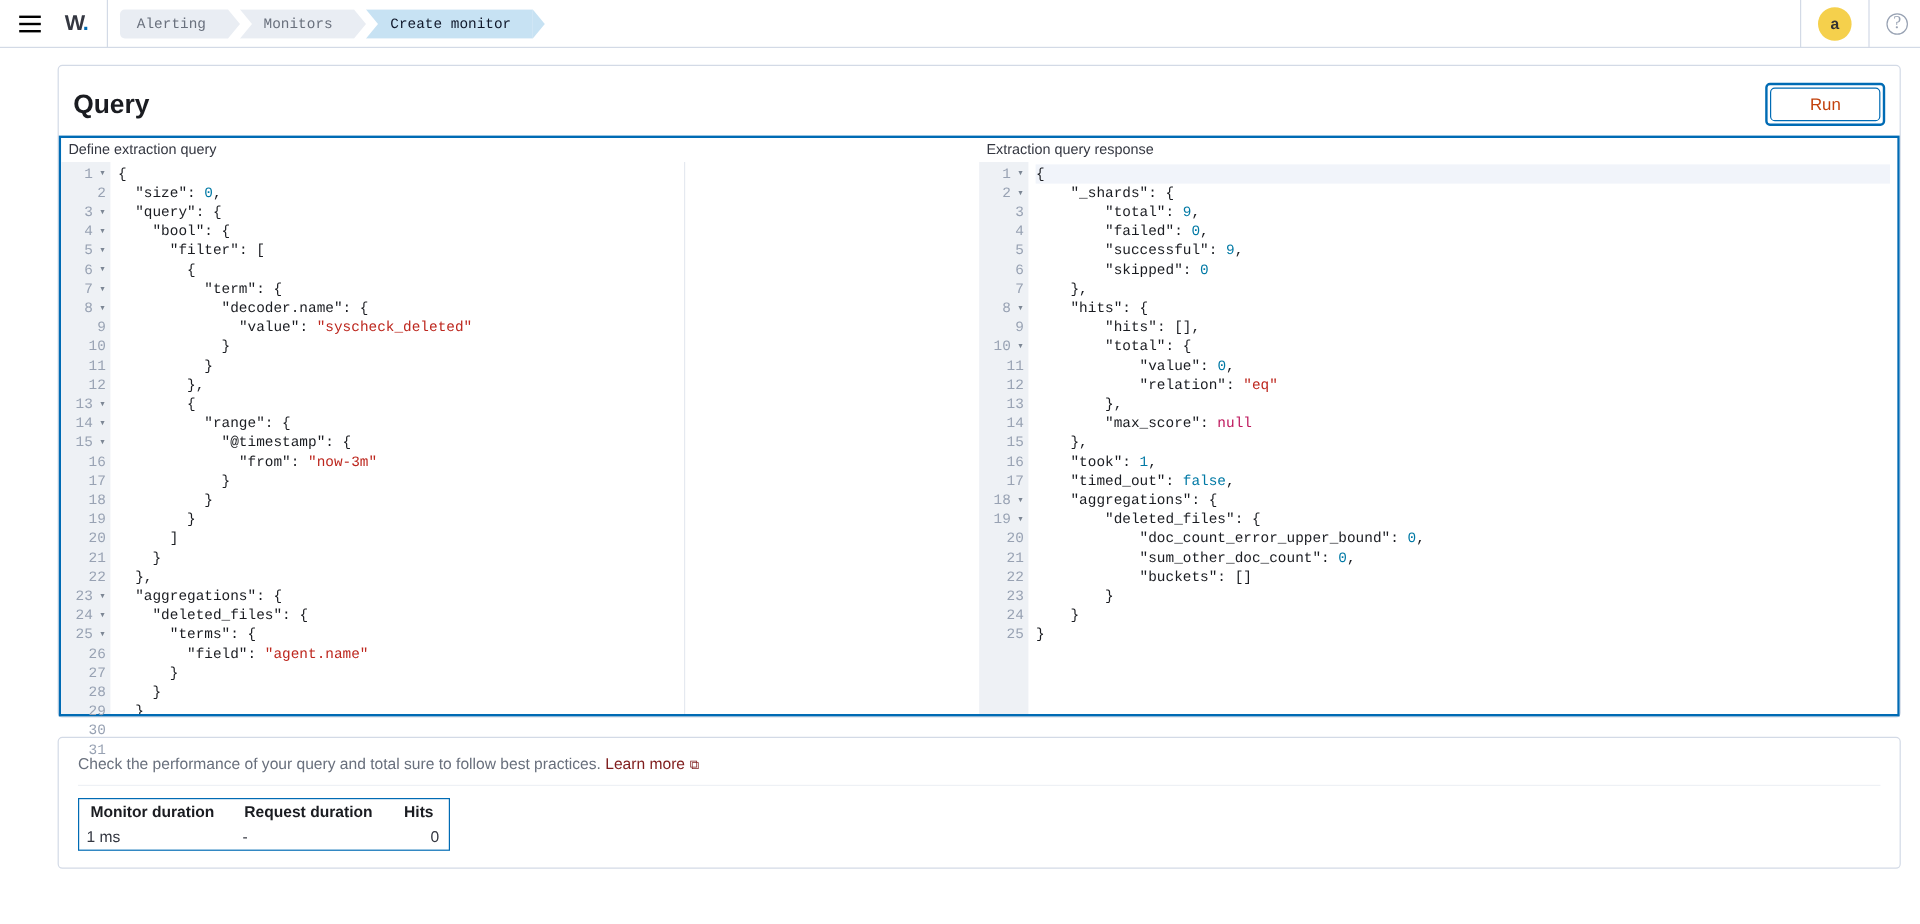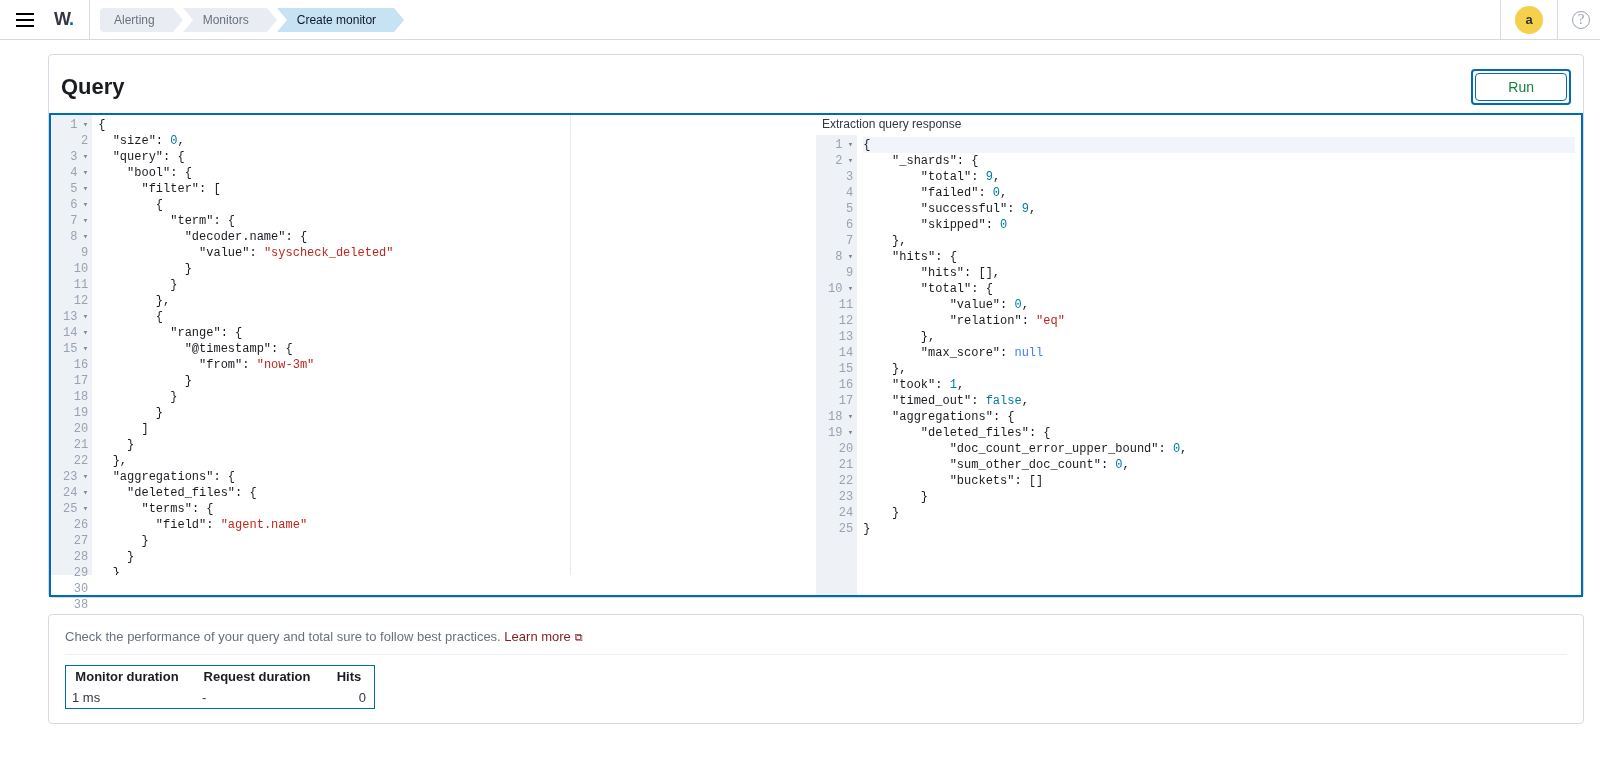--- a/index.html
+++ b/index.html
@@ -30,20 +30,21 @@
     }
     .logo .dot { color:#006BB4; }
     .vbar { width:1px; height:40px; background:#D3DAE6; margin: 0 6px 0 6px; }
     .breadcrumbs { display:flex; align-items:center; margin-left: 4px;}
     .crumb {
       position: relative;
       background:#E9EDF3; color:#69707D;
       font-size:12px; padding: 5px 18px 5px 20px;
       margin-right: 10px;
       cursor:pointer;
+      font-family:Liberation Mono, monospace;
     }
     .crumb::after{
       content:""; position:absolute; right:-10px; top:0;
       border-top:12px solid transparent;
       border-bottom:12px solid transparent;
       border-left:10px solid #E9EDF3;
     }
     .crumb::before{
       content:""; position:absolute; left:0; top:0;
       border-top:12px solid transparent;
@@ -74,21 +75,21 @@
     }
     .panel-header{
       display:flex; align-items:center; justify-content:space-between;
       padding: 14px 12px 8px 12px;
     }
     .panel-title{ font-size:22px; font-weight:700; color:#1a1c21;}
     .run-outer{
       border:2px solid #006BB4; border-radius:4px; padding:2px;
     }
     .run-btn{
-      border:1px solid #006BB4; color:#15803d; background:#fff;
+      border:1px solid #006BB4; color:#c2410c; background:#fff;
       font-size:14px; font-weight:500;
       padding: 5px 32px; border-radius:4px; cursor:pointer;
     }
 
     .editors-row{
       display:flex; gap:0;
       border:2px solid #006BB4; border-radius:0;
       margin:0 0 0 0;
     }
     .editor-col{
@@ -115,21 +116,21 @@
       padding:2px 6px; white-space:pre; overflow:hidden; flex:1;
       position:relative;
     }
     .code .line{ height:16px; }
     .code .line.hl{ background:#F1F4FA; }
     .tok-key{ color:#1a1c21; }
     .tok-punc{ color:#1a1c21; }
     .tok-str{ color:#BD271E; }
     .tok-num{ color:#0079A5; }
     .tok-bool{ color:#0079A5; }
-    .tok-null{ color:#3b82f6; }
+    .tok-null{ color:#be185d; }
     .divider{
       position:absolute; top:0; bottom:0; width:1px; background:#E5E9F0;
       left:66%;
     }
 
     
     .panel.perf{
       border:1px solid #D3DAE6; border-radius:4px;
       margin-top:16px; padding:14px 16px 14px 16px;
     }
@@ -183,20 +184,21 @@
     <div class="panel-header">
       <div class="panel-title">Query</div>
       <div class="run-outer">
         <button class="run-btn">Run</button>
       </div>
     </div>
 
     <div class="editors-row">
 
       <div class="editor-col">
+        <div class="editor-label">Define extraction query</div>
         <div class="code-editor">
           <div class="gutter" id="gutter-left">
               <div class="gl">1<span class="arrow"> ▾</span></div>
               <div class="gl">2</div>
               <div class="gl">3<span class="arrow"> ▾</span></div>
               <div class="gl">4<span class="arrow"> ▾</span></div>
               <div class="gl">5<span class="arrow"> ▾</span></div>
               <div class="gl">6<span class="arrow"> ▾</span></div>
               <div class="gl">7<span class="arrow"> ▾</span></div>
               <div class="gl">8<span class="arrow"> ▾</span></div>
@@ -215,21 +217,21 @@
               <div class="gl">21</div>
               <div class="gl">22</div>
               <div class="gl">23<span class="arrow"> ▾</span></div>
               <div class="gl">24<span class="arrow"> ▾</span></div>
               <div class="gl">25<span class="arrow"> ▾</span></div>
               <div class="gl">26</div>
               <div class="gl">27</div>
               <div class="gl">28</div>
               <div class="gl">29</div>
               <div class="gl">30</div>
-              <div class="gl">38</div>
+              <div class="gl">31</div>
             </div>
           <div class="code" id="code-left"><div class="divider"></div><div class="line"><span class="tok-punc">{</span></div><div class="line"><span>  </span><span class="tok-key">"size"</span><span class="tok-punc">: </span><span class="tok-num">0</span><span class="tok-punc">,</span></div><div class="line"><span>  </span><span class="tok-key">"query"</span><span class="tok-punc">: {</span></div><div class="line"><span>    </span><span class="tok-key">"bool"</span><span class="tok-punc">: {</span></div><div class="line"><span>      </span><span class="tok-key">"filter"</span><span class="tok-punc">: [</span></div><div class="line"><span class="tok-punc">        {</span></div><div class="line"><span>          </span><span class="tok-key">"term"</span><span class="tok-punc">: {</span></div><div class="line"><span>            </span><span class="tok-key">"decoder.name"</span><span class="tok-punc">: {</span></div><div class="line"><span>              </span><span class="tok-key">"value"</span><span class="tok-punc">: </span><span class="tok-str">"syscheck_deleted"</span></div><div class="line"><span class="tok-punc">            }</span></div><div class="line"><span class="tok-punc">          }</span></div><div class="line"><span class="tok-punc">        },</span></div><div class="line"><span class="tok-punc">        {</span></div><div class="line"><span>          </span><span class="tok-key">"range"</span><span class="tok-punc">: {</span></div><div class="line"><span>            </span><span class="tok-key">"@timestamp"</span><span class="tok-punc">: {</span></div><div class="line"><span>              </span><span class="tok-key">"from"</span><span class="tok-punc">: </span><span class="tok-str">"now-3m"</span></div><div class="line"><span class="tok-punc">            }</span></div><div class="line"><span class="tok-punc">          }</span></div><div class="line"><span class="tok-punc">        }</span></div><div class="line"><span class="tok-punc">      ]</span></div><div class="line"><span class="tok-punc">    }</span></div><div class="line"><span class="tok-punc">  },</span></div><div class="line"><span>  </span><span class="tok-key">"aggregations"</span><span class="tok-punc">: {</span></div><div class="line"><span>    </span><span class="tok-key">"deleted_files"</span><span class="tok-punc">: {</span></div><div class="line"><span>      </span><span class="tok-key">"terms"</span><span class="tok-punc">: {</span></div><div class="line"><span>        </span><span class="tok-key">"field"</span><span class="tok-punc">: </span><span class="tok-str">"agent.name"</span></div><div class="line"><span class="tok-punc">      }</span></div><div class="line"><span class="tok-punc">    }</span></div><div class="line"><span class="tok-punc">  }</span></div></div>
         </div>
       </div>
 
       <div class="editor-col">
         <div class="editor-label">Extraction query response</div>
         <div class="code-editor">
           <div class="gutter" id="gutter-right">
               <div class="gl">1<span class="arrow"> ▾</span></div>

